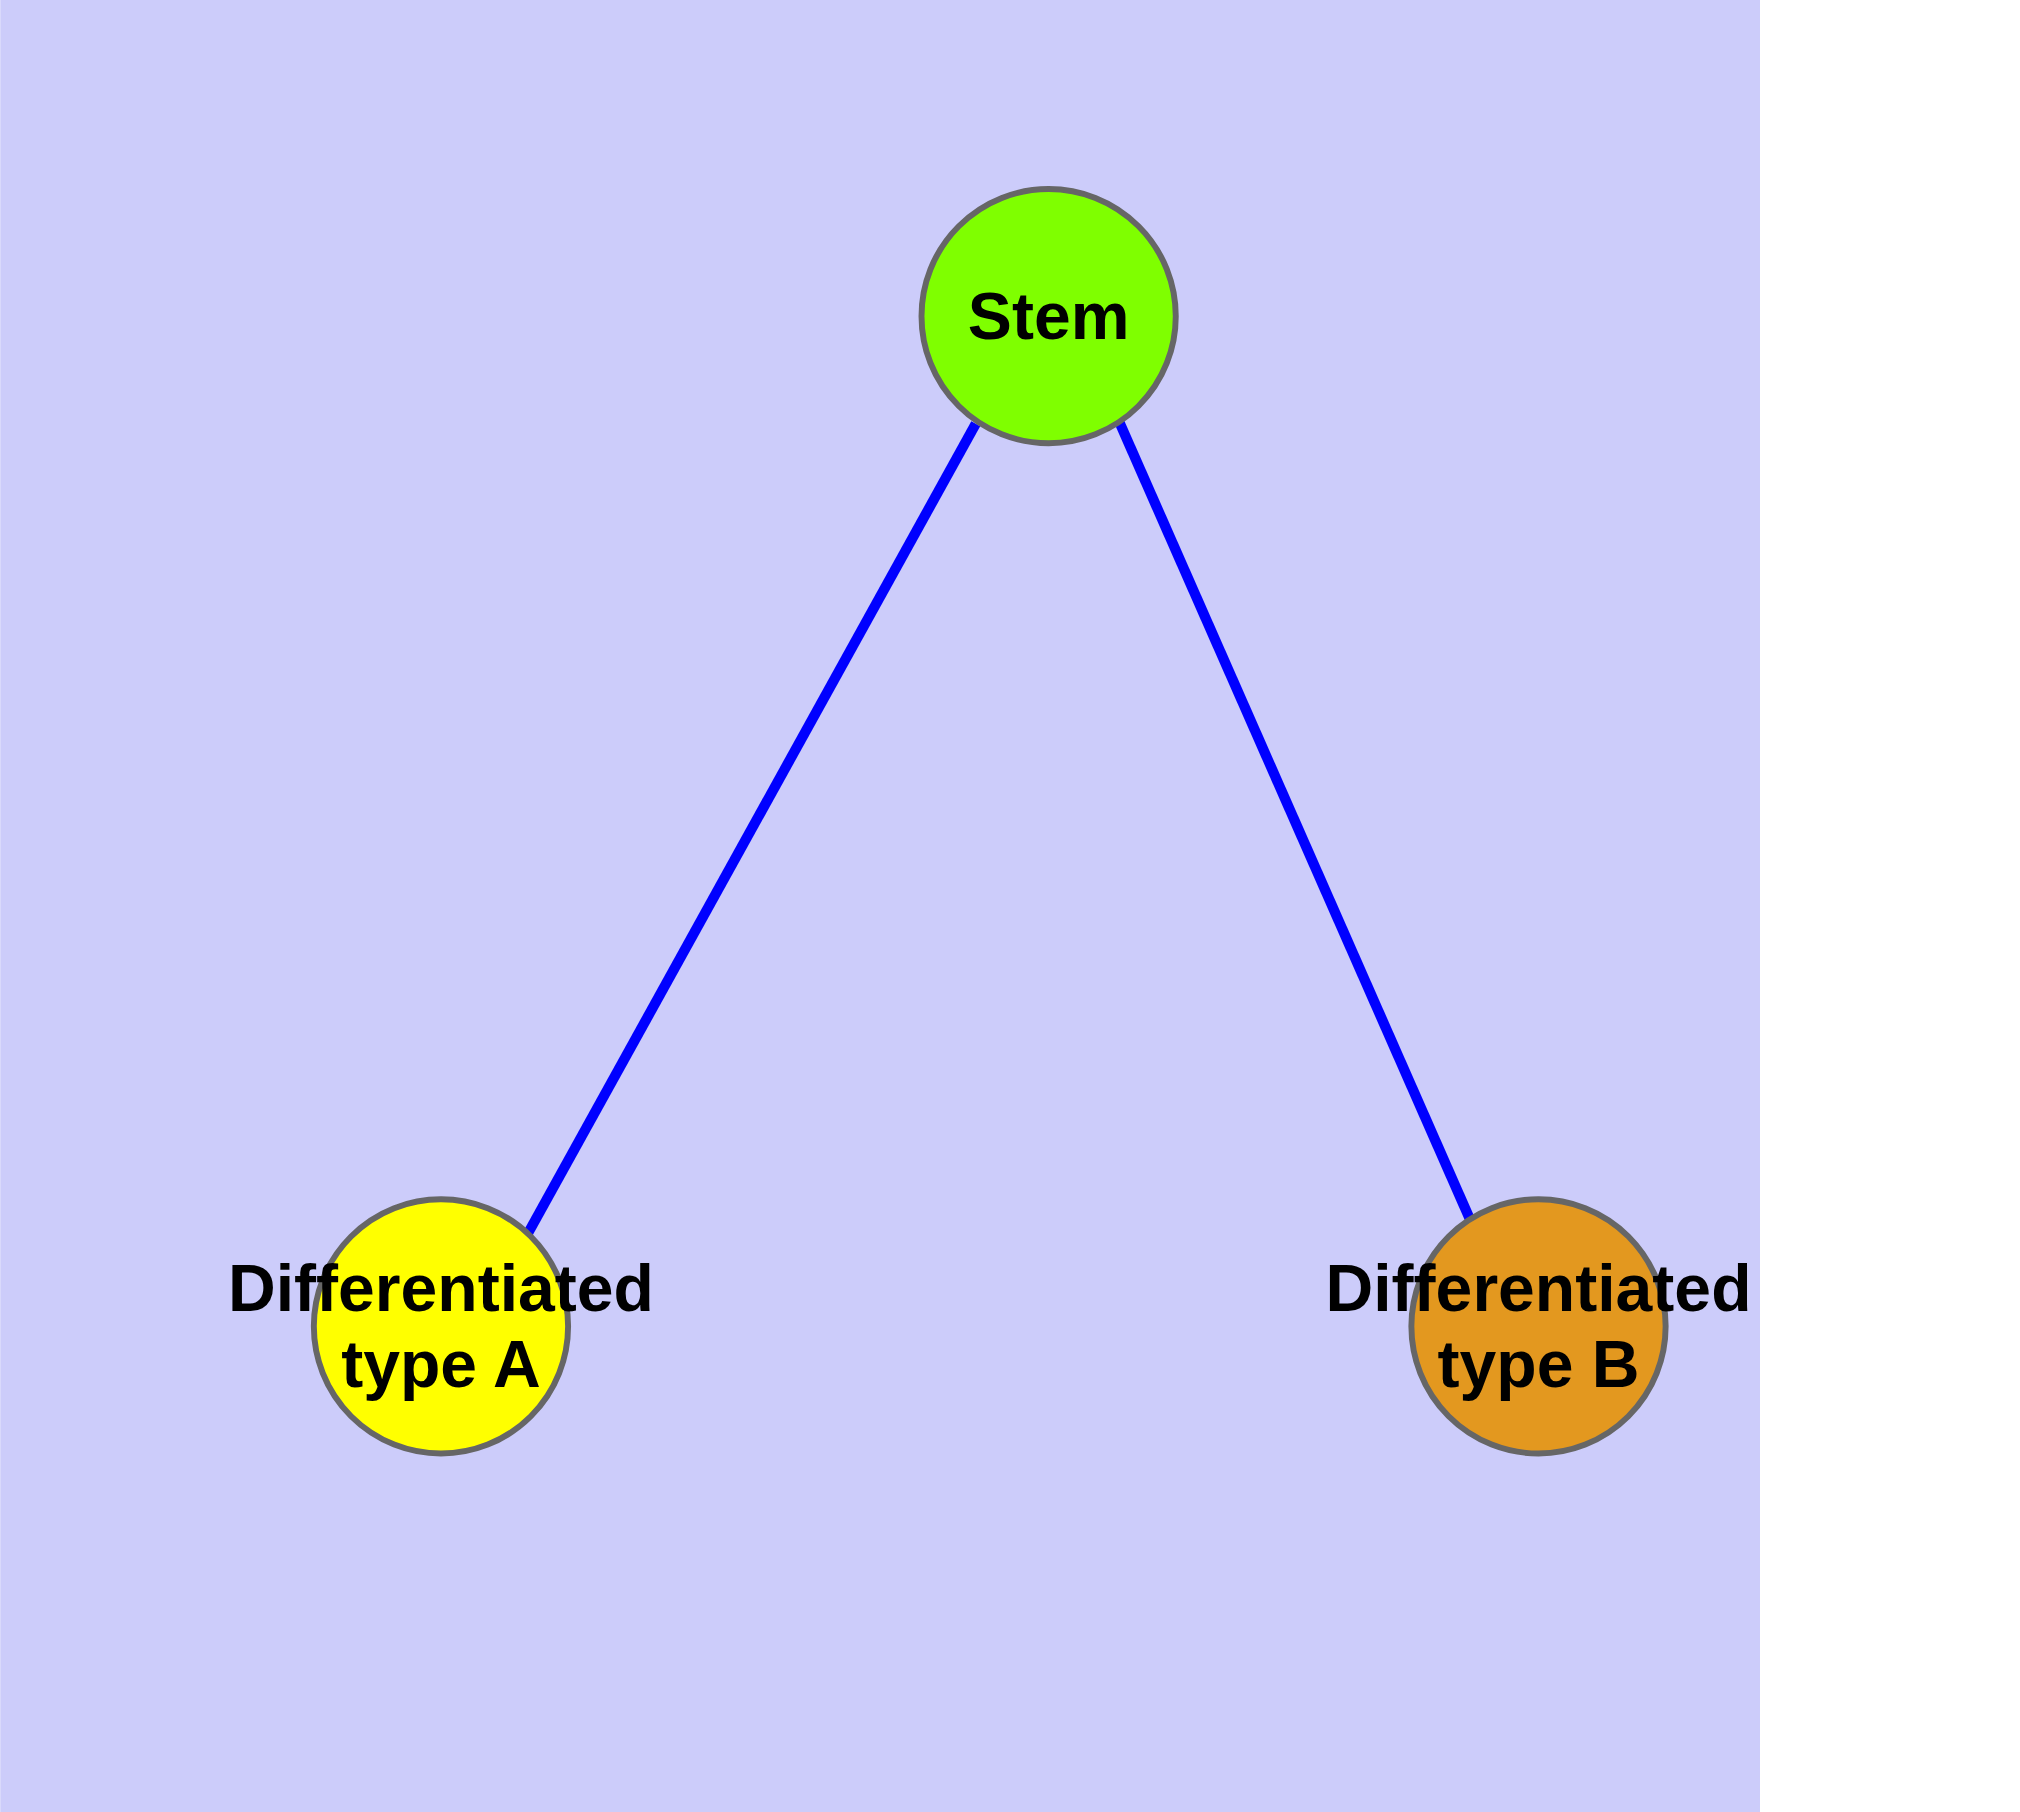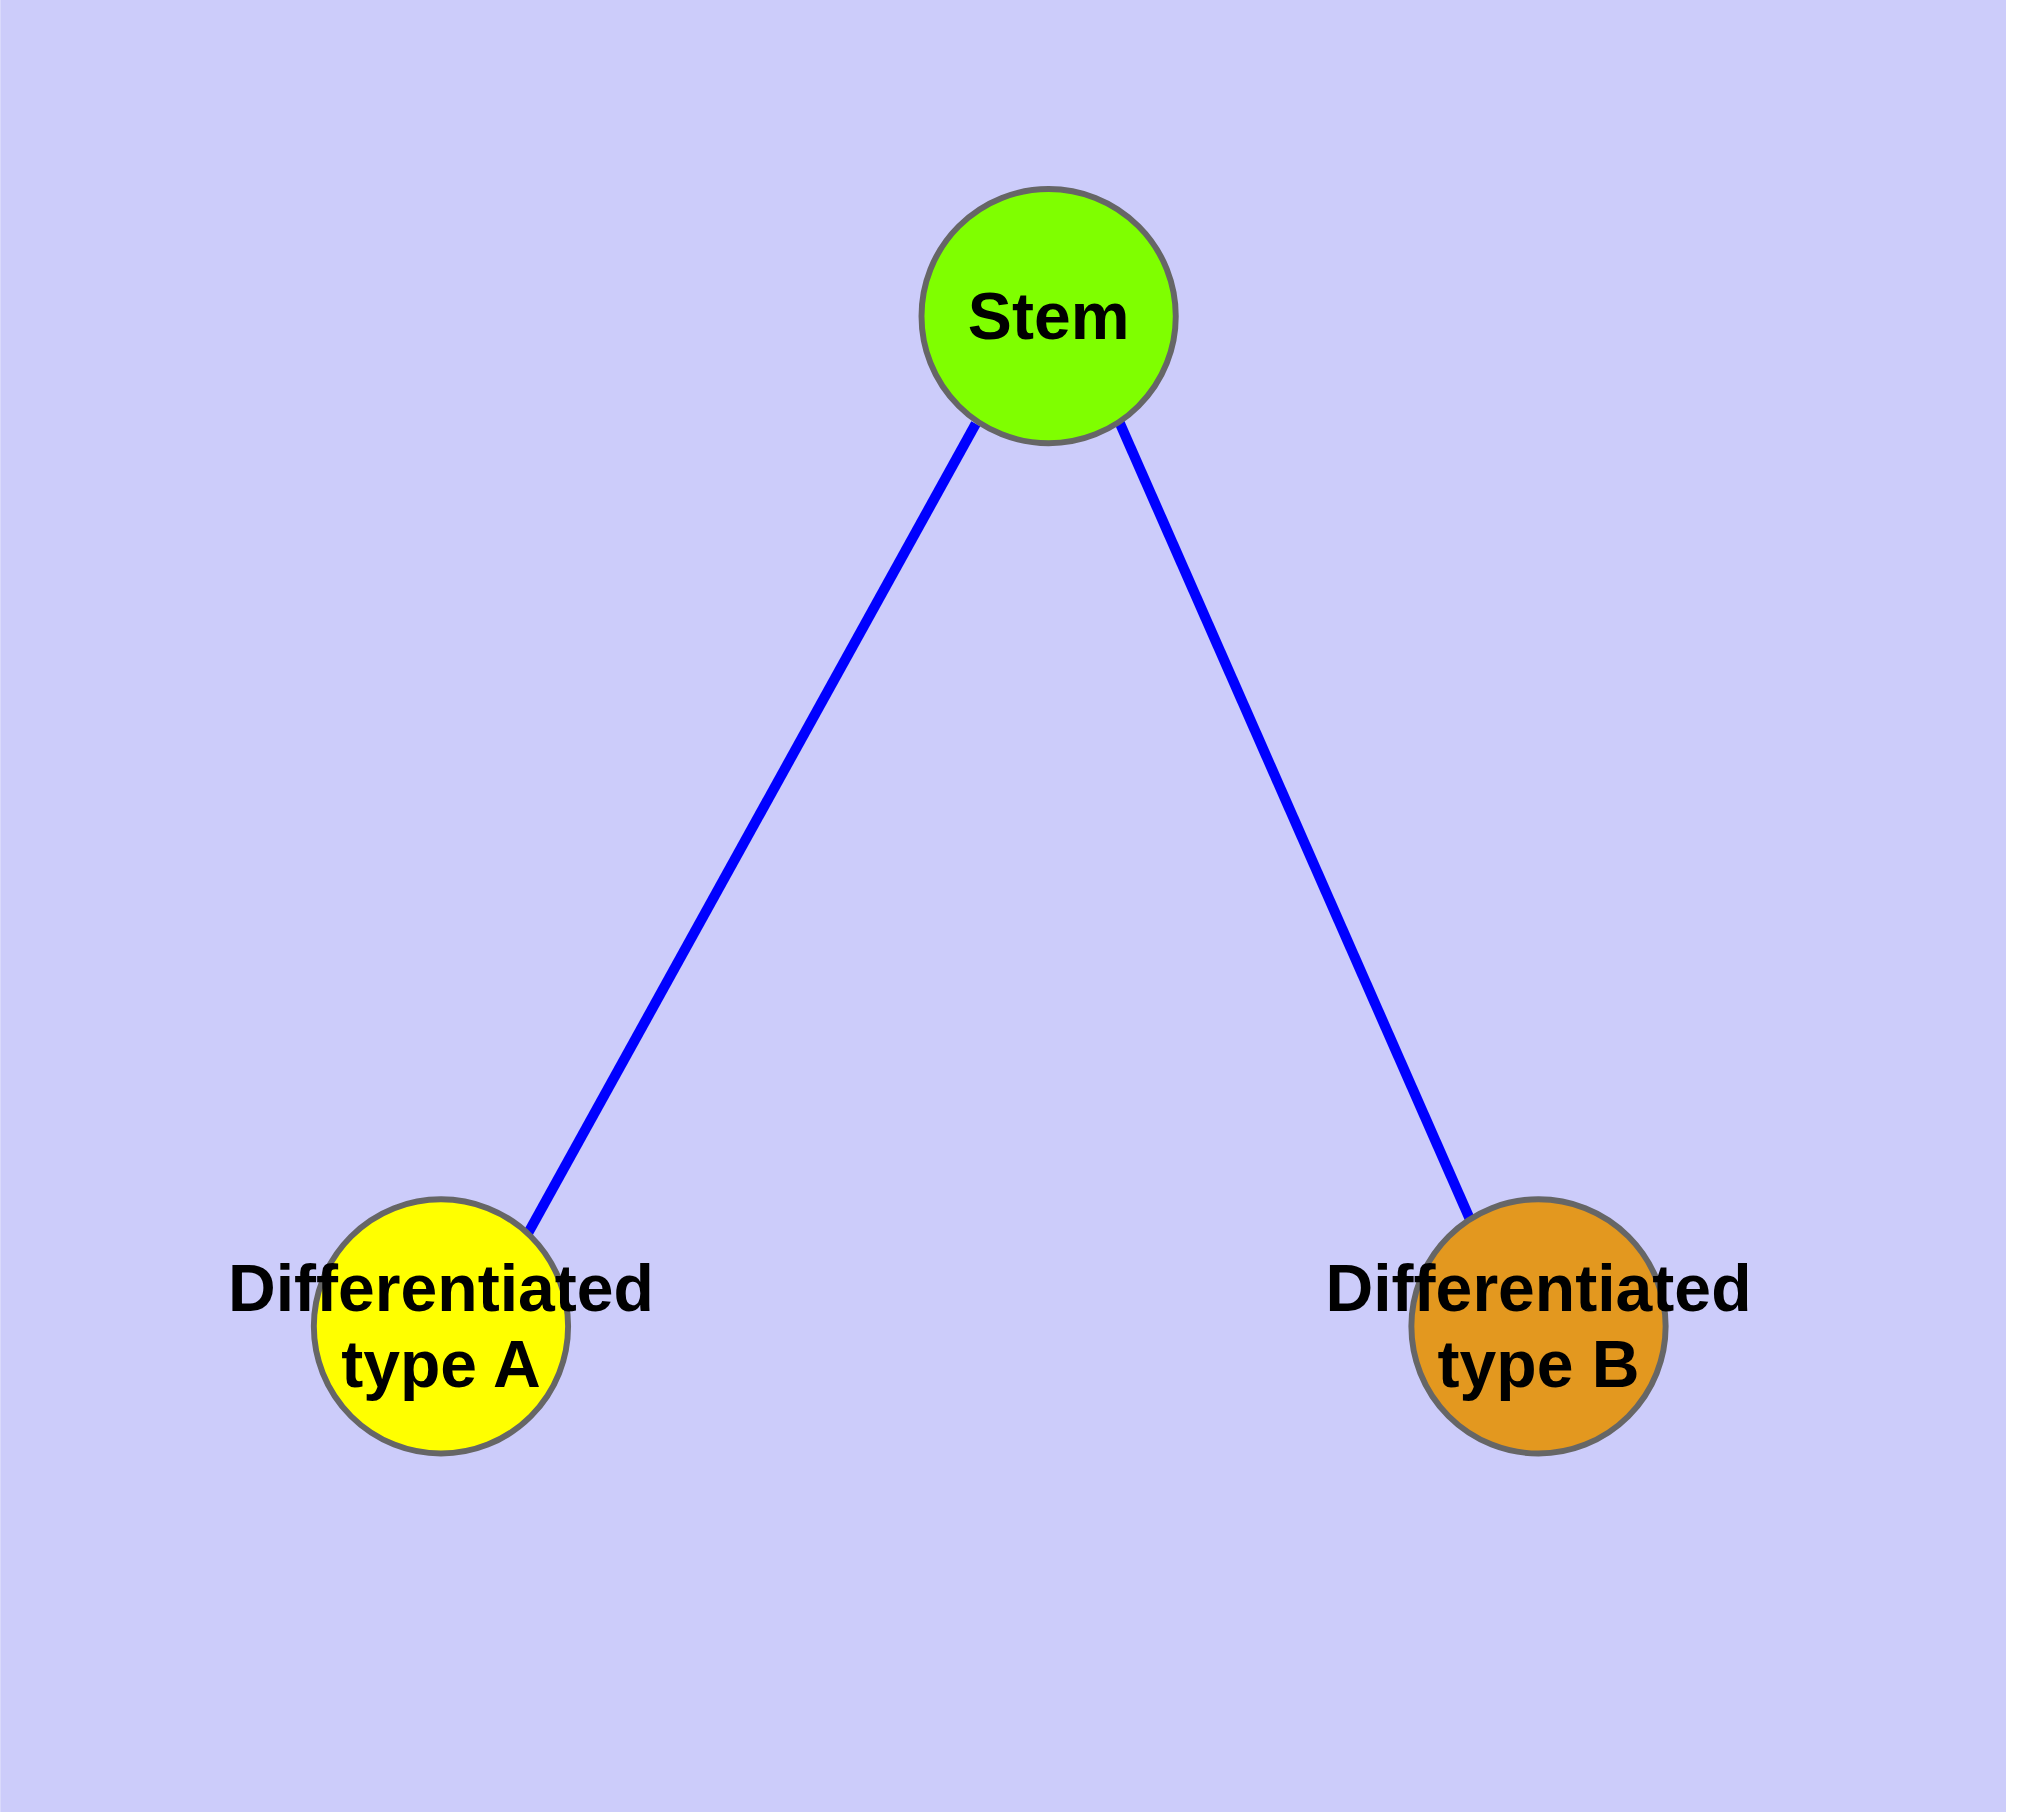--- a/index.html
+++ b/index.html
@@ -25,21 +25,21 @@
   .node-label-text {
     font-family: "Liberation Sans", sans-serif;
     font-weight: bold;
     fill: #000000;
     paint-order: normal;
   }
 </style>
 </head>
 <body>
 
-<div id="canvas" style="width: 2006px; height: 1812px;">
+<div id="canvas" style="width: 1760px; height: 1812px;">
   <svg id="graph-svg" viewBox="0 0 2384 2138" xmlns="http://www.w3.org/2000/svg" style="width: 2021px; height: 1812px;">
 
     <rect id="bg-rect" x="0" y="0" width="2384" height="2138" fill="#ccccfa"></rect>
 
     <g id="edges-layer">
       <line id="edge-0" x1="1151" y1="500" x2="620" y2="1460" stroke="#0000ff" stroke-width="12" stroke-linecap="butt"></line>
       <line id="edge-1" x1="1320" y1="497" x2="1740" y2="1452" stroke="#0000ff" stroke-width="12" stroke-linecap="butt"></line>
     </g>
 
     <g id="nodes-layer">

